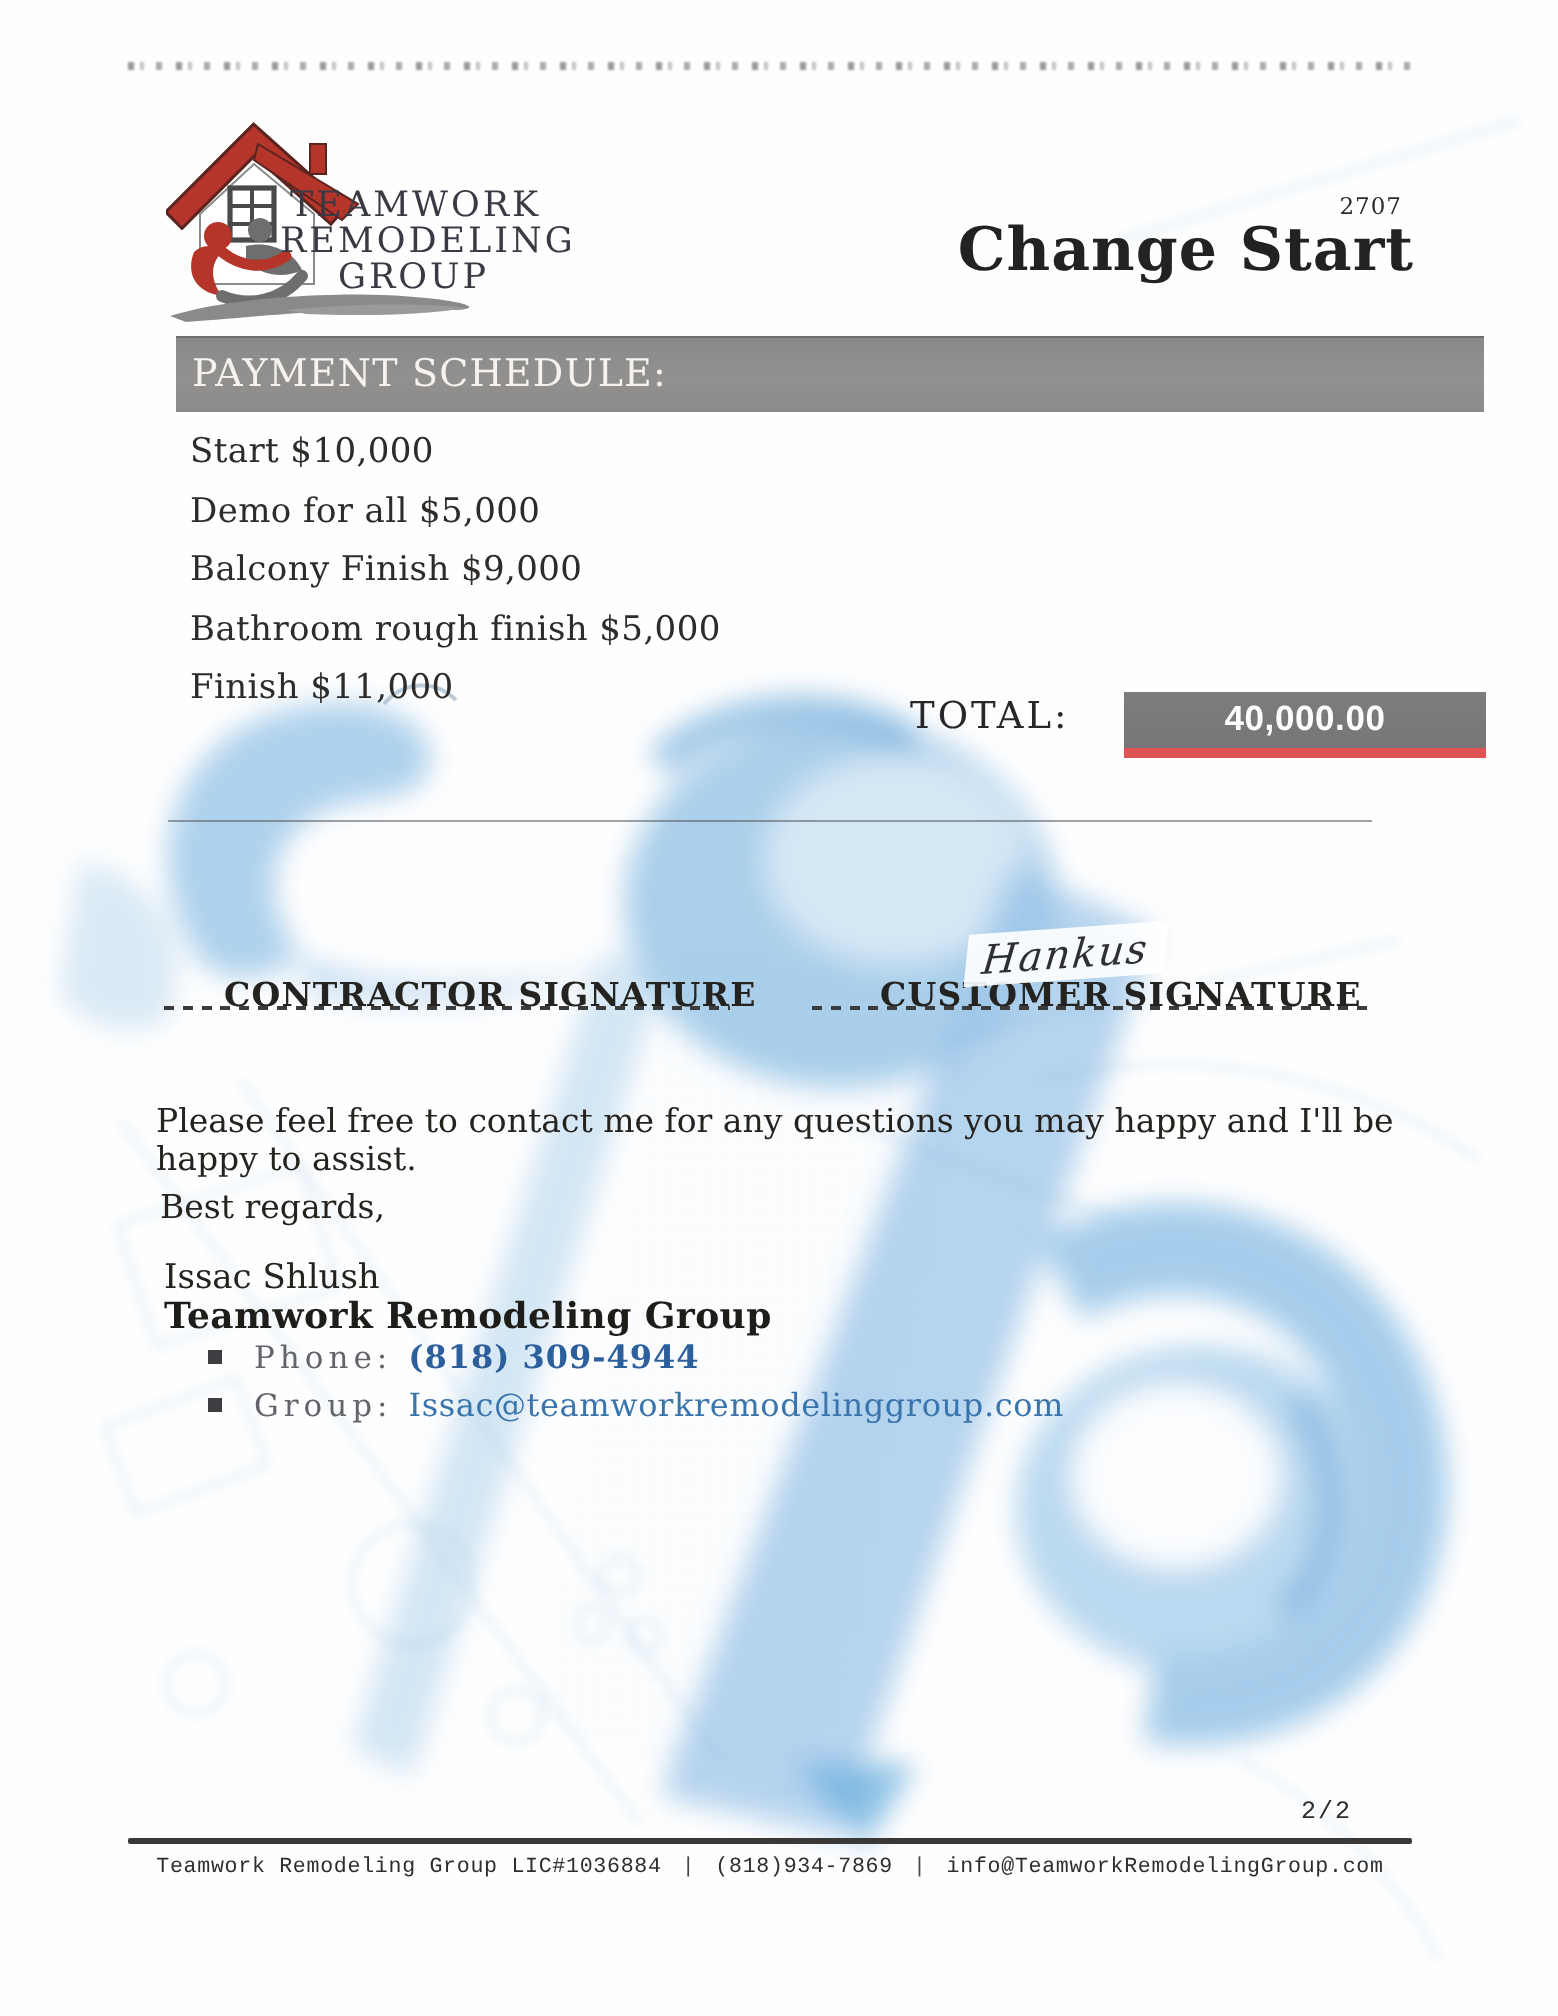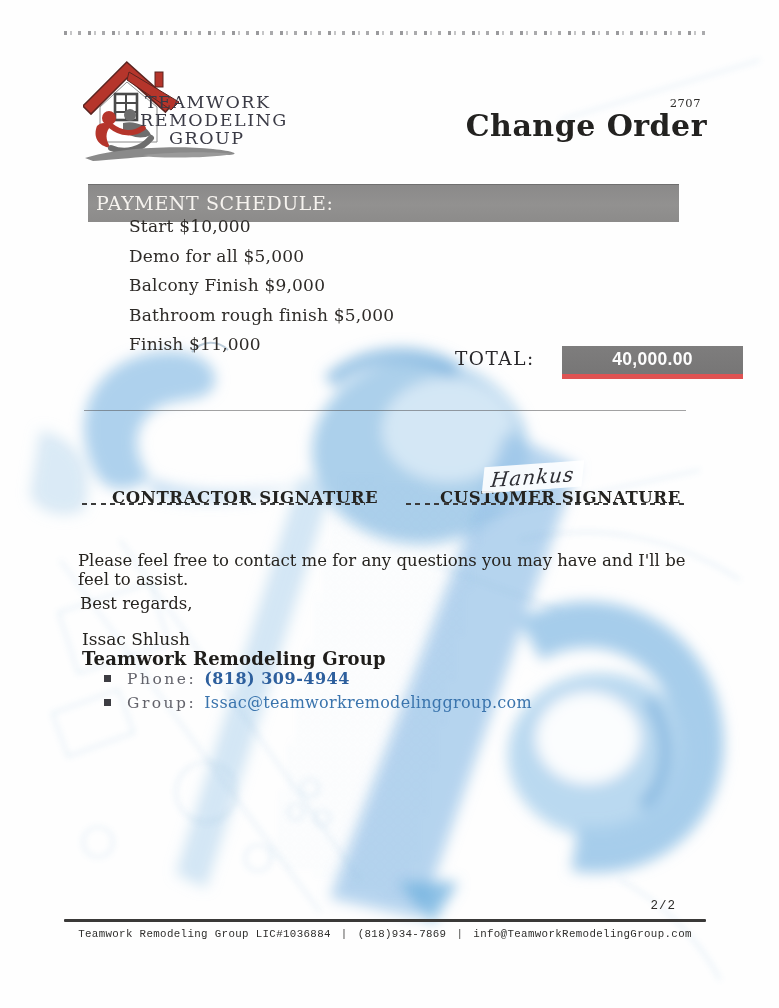--- a/index.html
+++ b/index.html
@@ -32,30 +32,30 @@
   .logo-box { top: 60px; left: 83px; width: 215px; height: 110px; }
   .title-block { top: 96px; right: 72px; width: 260px; text-align: right; }
   .order-no { font-size: 11.5px; letter-spacing: .5px; color: #2e2d2b; margin-right: 6px; }
   .doc-title {
     font-size: 30px; font-weight: bold; color: #232220;
     letter-spacing: .5px; line-height: 1.05;
   }
 
   
   .ps-bar {
-    top: 184px; left: 88px; width: 591px; height: 38px;
+    top: 168px; left: 88px; width: 654px; height: 38px;
     background: linear-gradient(180deg, #8a8989 0%, #929190 55%, #8c8b8a 100%);
     box-shadow: inset 0 1px 0 rgba(60,60,60,.35);
     display: flex; align-items: center; padding-left: 8px;
   }
   .ps-bar-label {
     color: #f6f3ef; font-size: 19px; letter-spacing: .6px;
   }
   .ps-items { top: 212px; left: 95px; width: 420px; }
-  .ps-item { font-size: 17px; line-height: 29.5px; color: #2e2b28; letter-spacing: .2px; margin-left: 34px; }
+  .ps-item { font-size: 17px; line-height: 29.5px; color: #2e2b28; letter-spacing: .2px; }
 
   
   .total-label { top: 348px; left: 455px; font-size: 18.5px; letter-spacing: 1.5px; color: #28272a; }
   .total-box {
     top: 346px; left: 525px; width: 181px; height: 33px;
     background: linear-gradient(180deg, #7e7d7d 0%, #777676 100%);
     border-bottom: 5px solid #df5353;
     display: flex; align-items: center; justify-content: center; margin-left: 37px;
   }
   .total-value {
@@ -202,21 +202,21 @@
       <g font-family="DejaVu Serif, serif" fill="#3a3a45" letter-spacing="1.5">
         <text x="62" y="48" font-size="17.5">TEAMWORK</text>
         <text x="57" y="66" font-size="17.5">REMODELING</text>
         <text x="86" y="84" font-size="17.5">GROUP</text>
       </g>
     </svg>
   </div>
 
   <div class="abs title-block">
     <div class="order-no">2707</div>
-    <div class="doc-title">Change Order</div>
+    <div class="doc-title">Change Start</div>
   </div>
 
   <div class="abs ps-bar">
     <span class="ps-bar-label">PAYMENT SCHEDULE:</span>
   </div>
   <div class="abs ps-items">
     <div class="ps-item">Start $10,000</div>
     <div class="ps-item">Demo for all $5,000</div>
     <div class="ps-item">Balcony Finish $9,000</div>
     <div class="ps-item">Bathroom rough finish $5,000</div>
@@ -229,21 +229,21 @@
   </div>
 
   <div class="abs scan-line"></div>
 
   <div class="abs sig-label sig-contractor">CONTRACTOR SIGNATURE</div>
   <div class="abs sig-label sig-customer">CUSTOMER SIGNATURE</div>
   <div class="abs sig-script">Hankus</div>
   <div class="abs dash-line dash-left"></div>
   <div class="abs dash-line dash-right"></div>
 
-  <div class="abs closing-msg">Please feel free to contact me for any questions you may have and I'll be feel to assist.</div>
+  <div class="abs closing-msg">Please feel free to contact me for any questions you may happy and I'll be happy to assist.</div>
   <div class="abs regards">Best regards,</div>
   <div class="abs sender">Issac Shlush</div>
   <div class="abs company">Teamwork Remodeling Group</div>
 
   <div class="abs contact-row contact-row-phone">
     <span class="bullet-sq"></span>
     <span class="contact-label">Phone:</span>
     <span class="contact-value-phone">(818) 309-4944</span>
   </div>
   <div class="abs contact-row contact-row-email">

